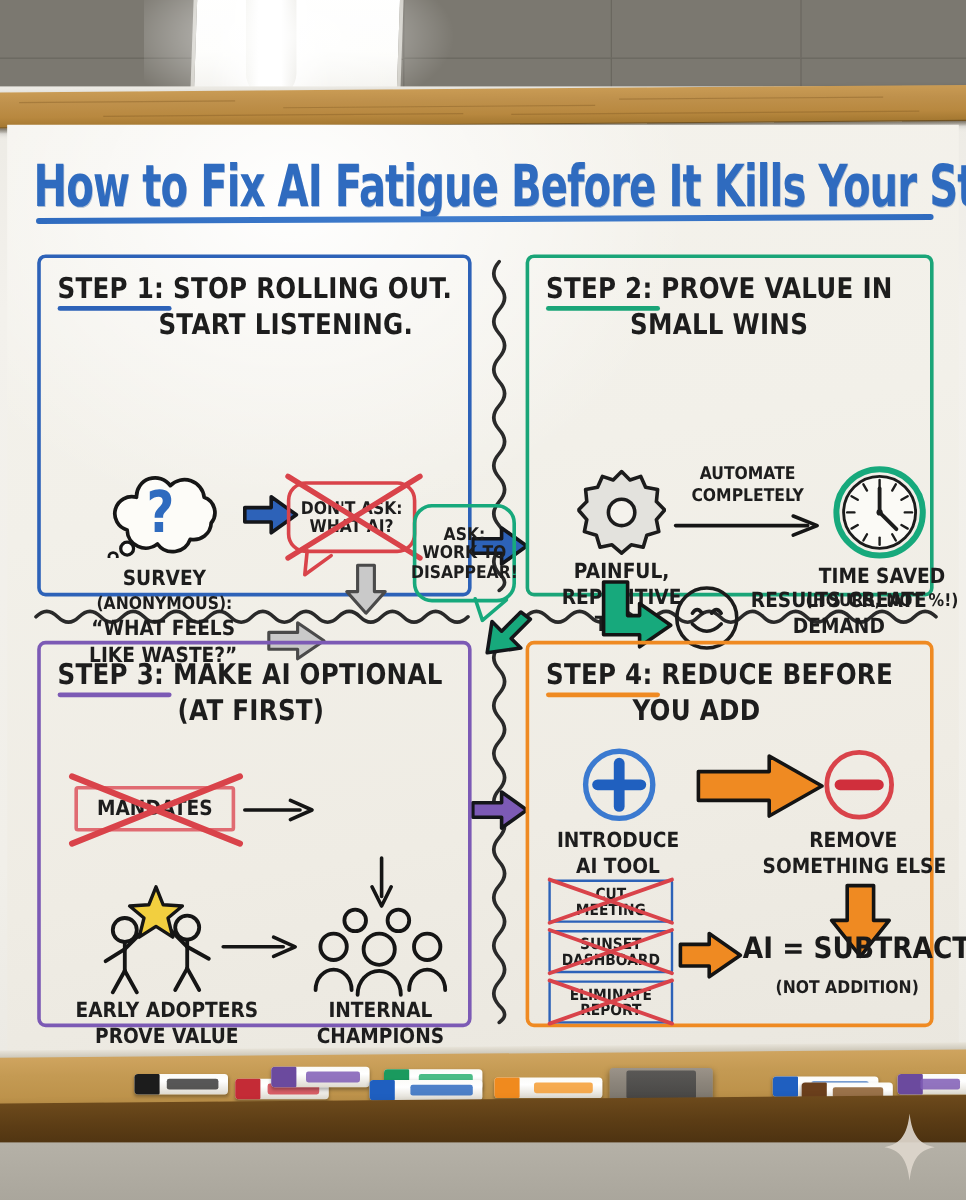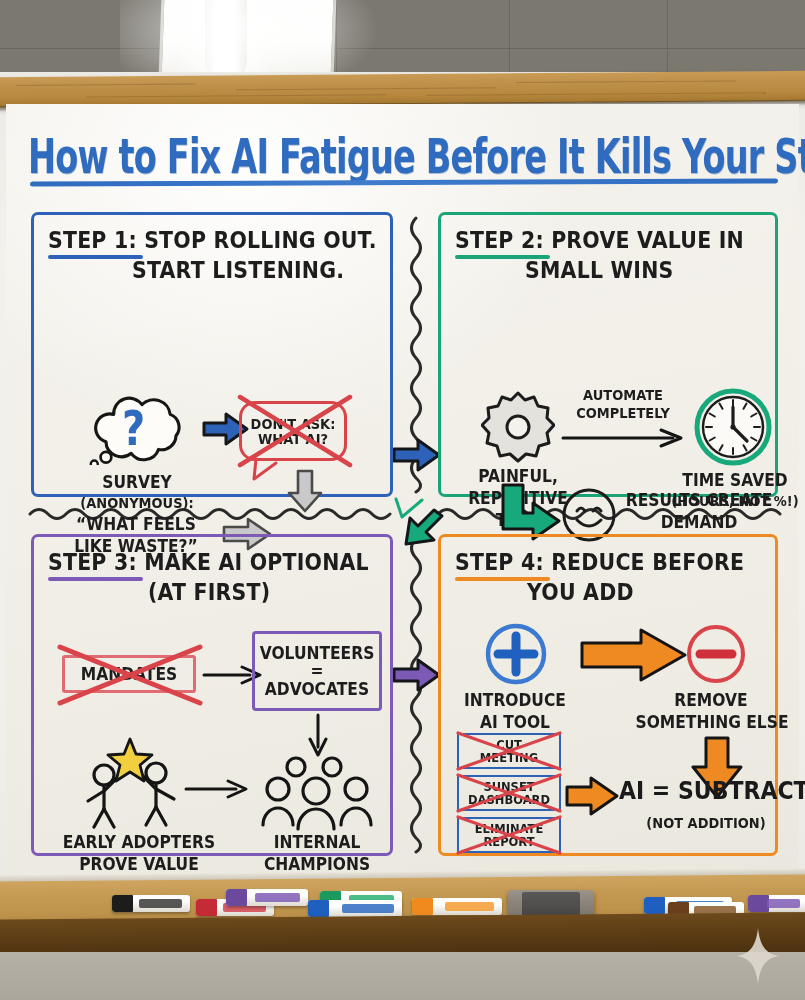--- a/index.html
+++ b/index.html
@@ -305,20 +305,27 @@
     </div>
     <svg style="position:absolute;left:198px;top:176px;" width="126" height="82">
       <path d="M8 6 L118 74" stroke="#d9434a" stroke-width="4.5" stroke-linecap="round" fill="none"></path>
       <path d="M118 6 L8 74" stroke="#d9434a" stroke-width="4.5" stroke-linecap="round" fill="none"></path>
     </svg>
 
     <svg style="position:absolute;left:216px;top:242px;" width="40" height="26">
       <path d="M6 2 L4 22 L26 6" fill="none" stroke="#d9434a" stroke-width="3" stroke-linecap="round" stroke-linejoin="round"></path>
     </svg>
 
+    <div class="bubble" id="bub-green">
+      <div style="line-height:1.18;">
+        <div class="lbl sm" style="position:static;">ASK:</div>
+        <div class="lbl sm" style="position:static;">WORK TO</div>
+        <div class="lbl sm" style="position:static;">DISAPPEAR!</div>
+      </div>
+    </div>
     <svg style="position:absolute;left:358px;top:282px;" width="36" height="26">
       <path d="M4 2 L10 20 L30 3" fill="none" stroke="#17a97c" stroke-width="3" stroke-linecap="round" stroke-linejoin="round"></path>
     </svg>
 
     <div class="lbl" style="left:18px;top:258px;width:170px;">SURVEY</div>
     <div class="lbl sm" style="left:18px;top:280px;width:170px;">(ANONYMOUS):</div>
     <div class="lbl" style="left:12px;top:300px;width:180px;">“WHAT FEELS</div>
     <div class="lbl" style="left:12px;top:322px;width:180px;">LIKE WASTE?”</div>
 
     <svg style="position:absolute;left:252px;top:254px;" width="38" height="44">
@@ -407,25 +414,20 @@
     <svg style="position:absolute;left:18px;top:104px;" width="156" height="68">
       <path d="M8 6 L148 62" stroke="#d9434a" stroke-width="5" stroke-linecap="round" fill="none"></path>
       <path d="M148 6 L8 62" stroke="#d9434a" stroke-width="5" stroke-linecap="round" fill="none"></path>
     </svg>
 
     <svg style="position:absolute;left:168px;top:126px;" width="62" height="24">
       <path d="M2 12 L48 12" stroke="#151515" stroke-width="3" stroke-linecap="round" fill="none"></path>
       <path d="M40 4 L58 12 L40 20" fill="none" stroke="#151515" stroke-width="3" stroke-linecap="round" stroke-linejoin="round"></path>
     </svg>
 
-    <div class="boxed" style="left:218px;top:94px;width:130px;height:80px;border-color:#7c5ab5;">
-      <div class="lbl" style="position:static;width:100%;">VOLUNTEERS</div>
-      <div class="lbl" style="position:static;width:100%;">=</div>
-      <div class="lbl" style="position:static;width:100%;">ADVOCATES</div>
-    </div>
 
     <svg style="position:absolute;left:272px;top:176px;" width="24" height="44">
       <path d="M12 2 L12 34" stroke="#151515" stroke-width="3" stroke-linecap="round" fill="none"></path>
       <path d="M4 26 L12 42 L20 26" fill="none" stroke="#151515" stroke-width="3" stroke-linecap="round" stroke-linejoin="round"></path>
     </svg>
 
     <svg style="position:absolute;left:48px;top:200px;" width="110" height="92">
       <g stroke="#151515" stroke-width="3.2" fill="none" stroke-linecap="round">
         <circle cx="22" cy="38" r="10"></circle>
         <path d="M22 48 L22 72"></path>

